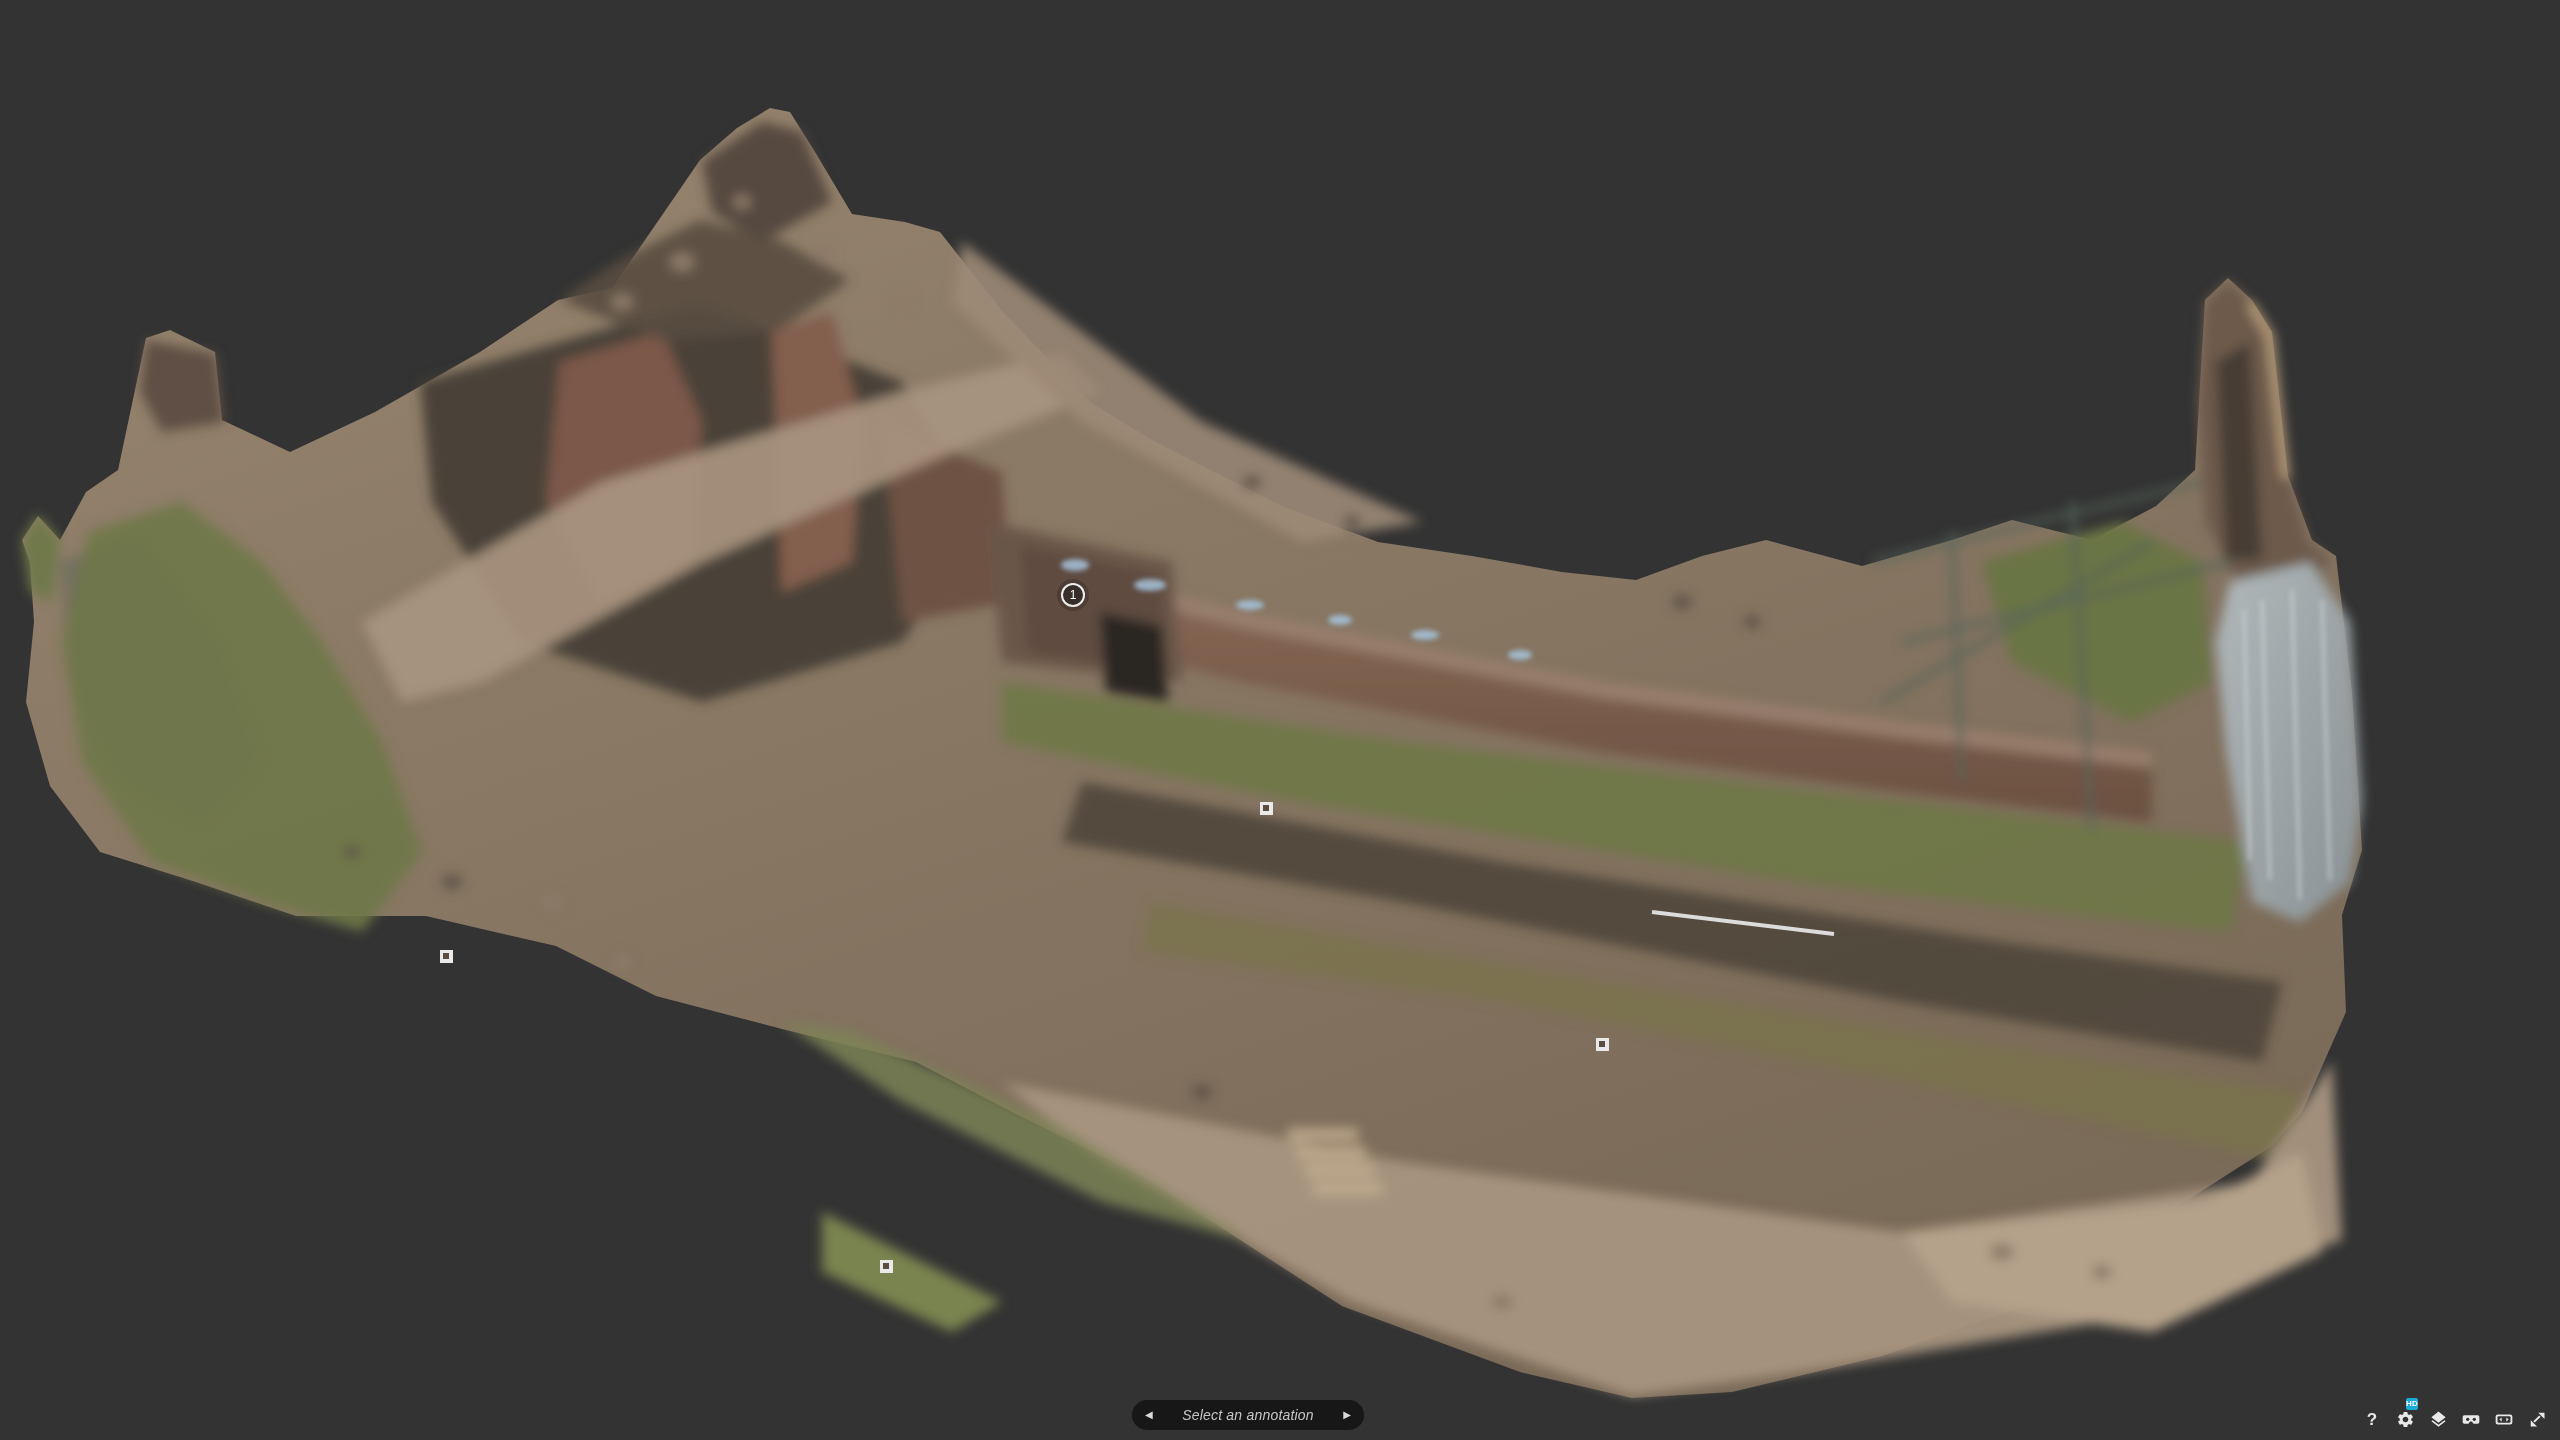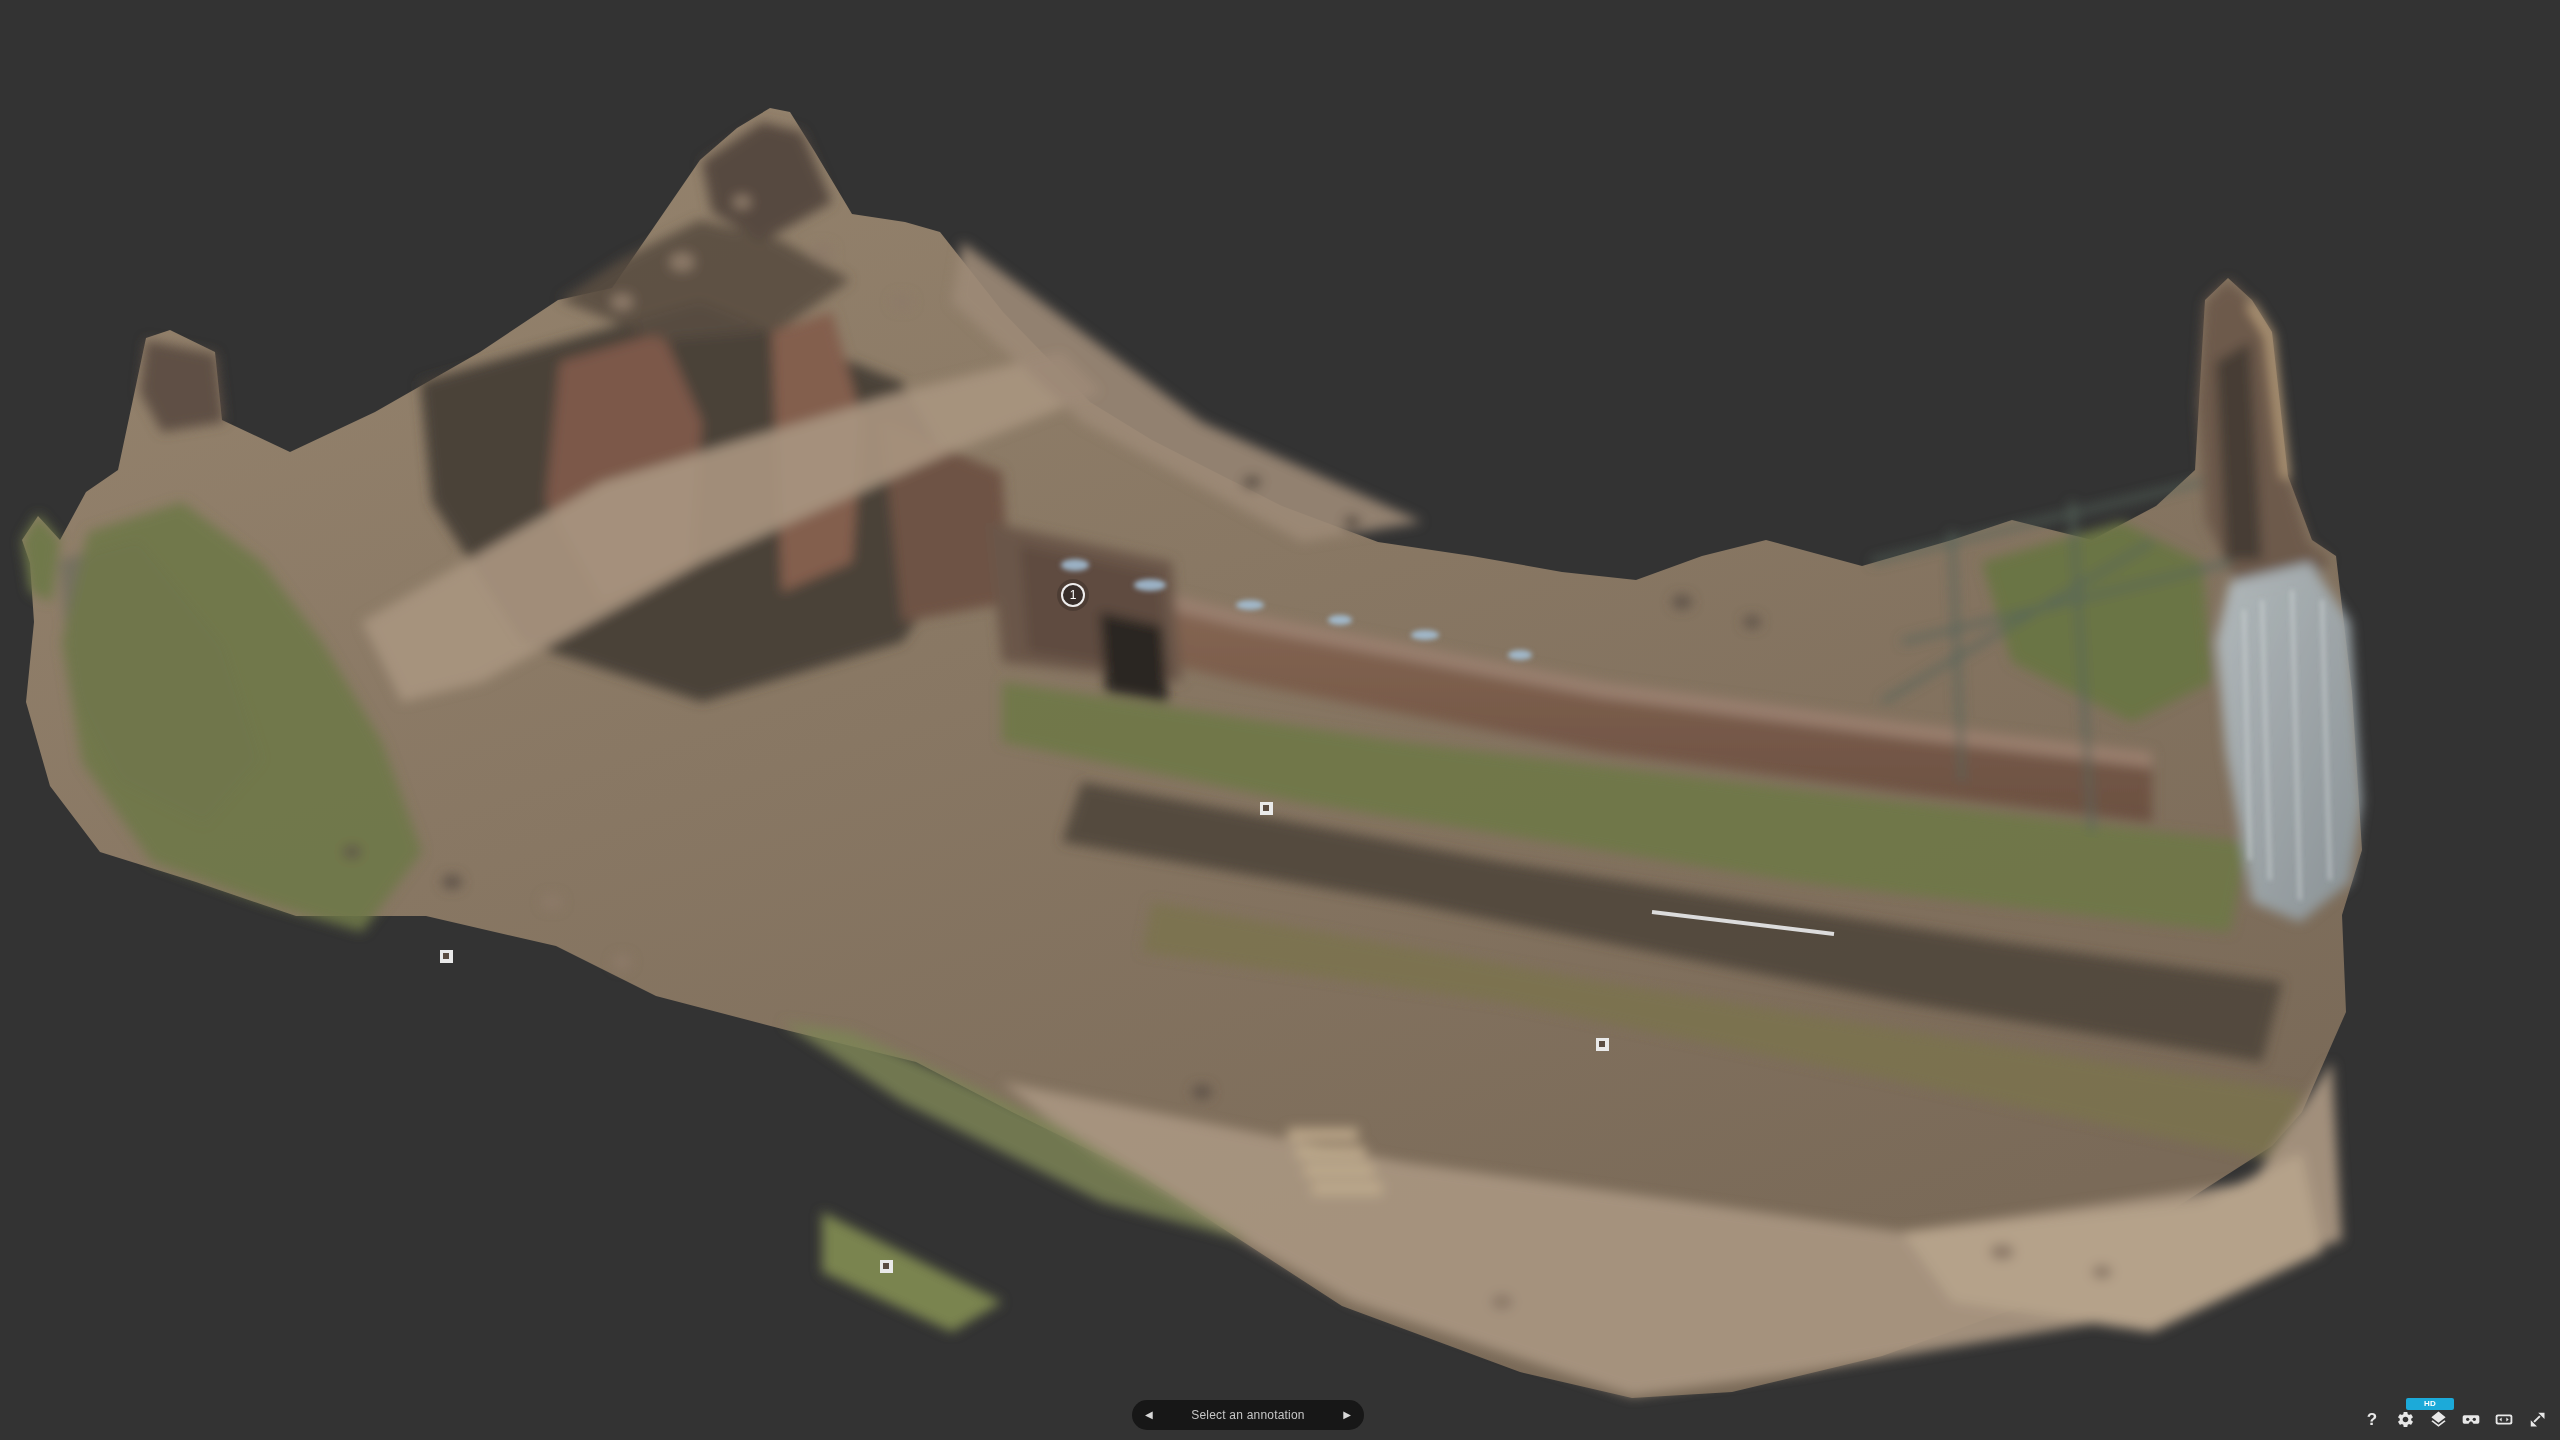--- a/index.html
+++ b/index.html
@@ -14,30 +14,30 @@
     box-shadow:0 0 0 4px rgba(0,0,0,.18);color:#fff;font-size:12px;line-height:20px;text-align:center;
     padding:0;cursor:pointer;font-family:inherit;}
   .annotation-marker span{display:block;width:100%;height:100%;line-height:20px;}
 
   
   .annotation-pill{position:absolute;left:1132px;top:1400px;width:232px;height:30px;border-radius:15px;
     background:var(--pill-bg,#161616);display:flex;align-items:center;justify-content:space-between;
     padding:0 13px;box-sizing:border-box;cursor:pointer;}
   .annotation-pill .nav{background:none;border:0;padding:0;color:var(--pill-arrow,#d8d8d8);font-size:10px;
     line-height:1;cursor:pointer;font-family:inherit;}
-  .pill-label{color:var(--pill-text,#c6c6c6);font-size:12px;letter-spacing:.2px;user-select:none;}
+  .pill-label{color:var(--pill-text,#c6c6c6);font-size:14px;letter-spacing:.2px;user-select:none;font-style:italic;}
 
   
   .toolbar{position:absolute;right:13px;bottom:11px;display:flex;align-items:center;gap:13px;}
   .toolbar button{position:relative;width:20px;height:20px;background:none;border:0;padding:0;margin:0;
     color:var(--icon,#e8e8e8);cursor:pointer;display:flex;align-items:center;justify-content:center;}
   .toolbar svg{display:block;}
   .help-glyph{font-size:17px;font-weight:700;color:var(--icon,#e8e8e8);line-height:1;}
   .hd-badge{position:absolute;top:-11px;left:11px;background:var(--accent,#1caad9);color:#fff;
-    font-size:8px;font-weight:700;line-height:12px;padding:0 18px;border-radius:2px;letter-spacing:.3px;}
+    font-size:8px;font-weight:700;line-height:12px;padding:0 0;border-radius:2px;letter-spacing:.3px;}
 </style>
 </head>
 <body>
 
 <div class="stage">
 
   <div class="viewport">
     <svg width="2560" height="1440" viewBox="0 0 2560 1440">
       <defs>
         <linearGradient id="gDirt" x1="0" y1="0" x2="0.6" y2="1">

